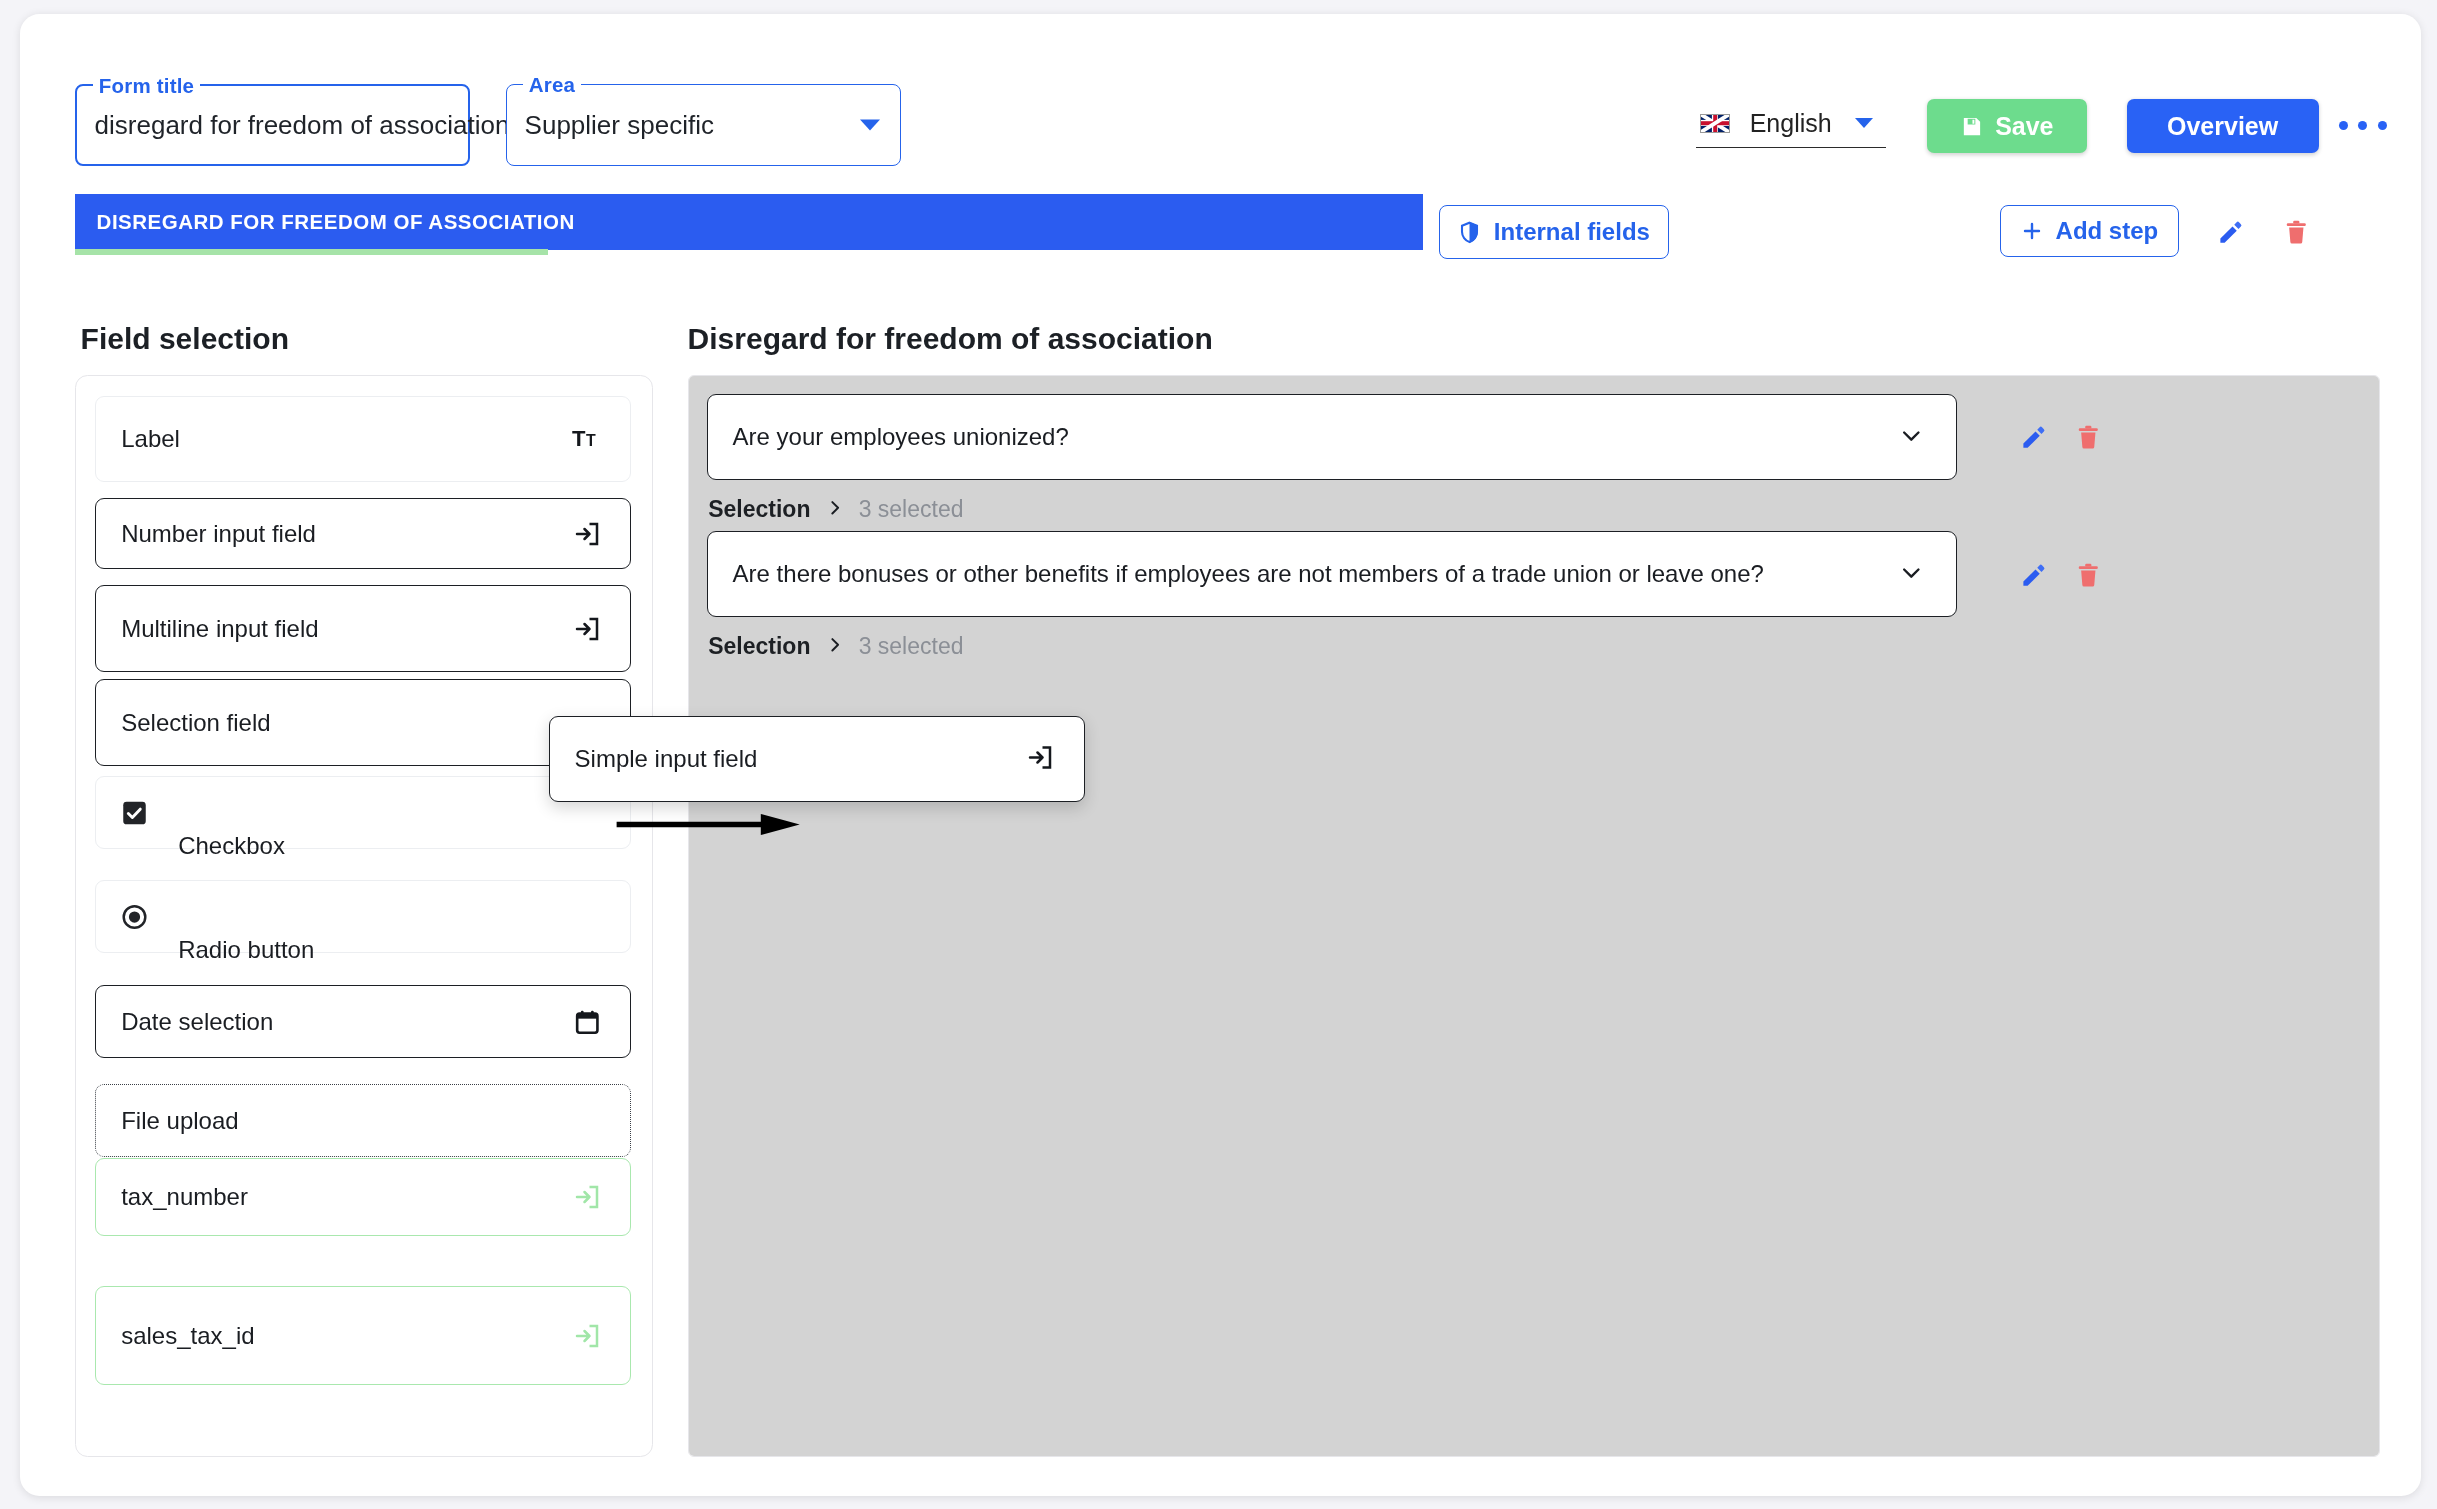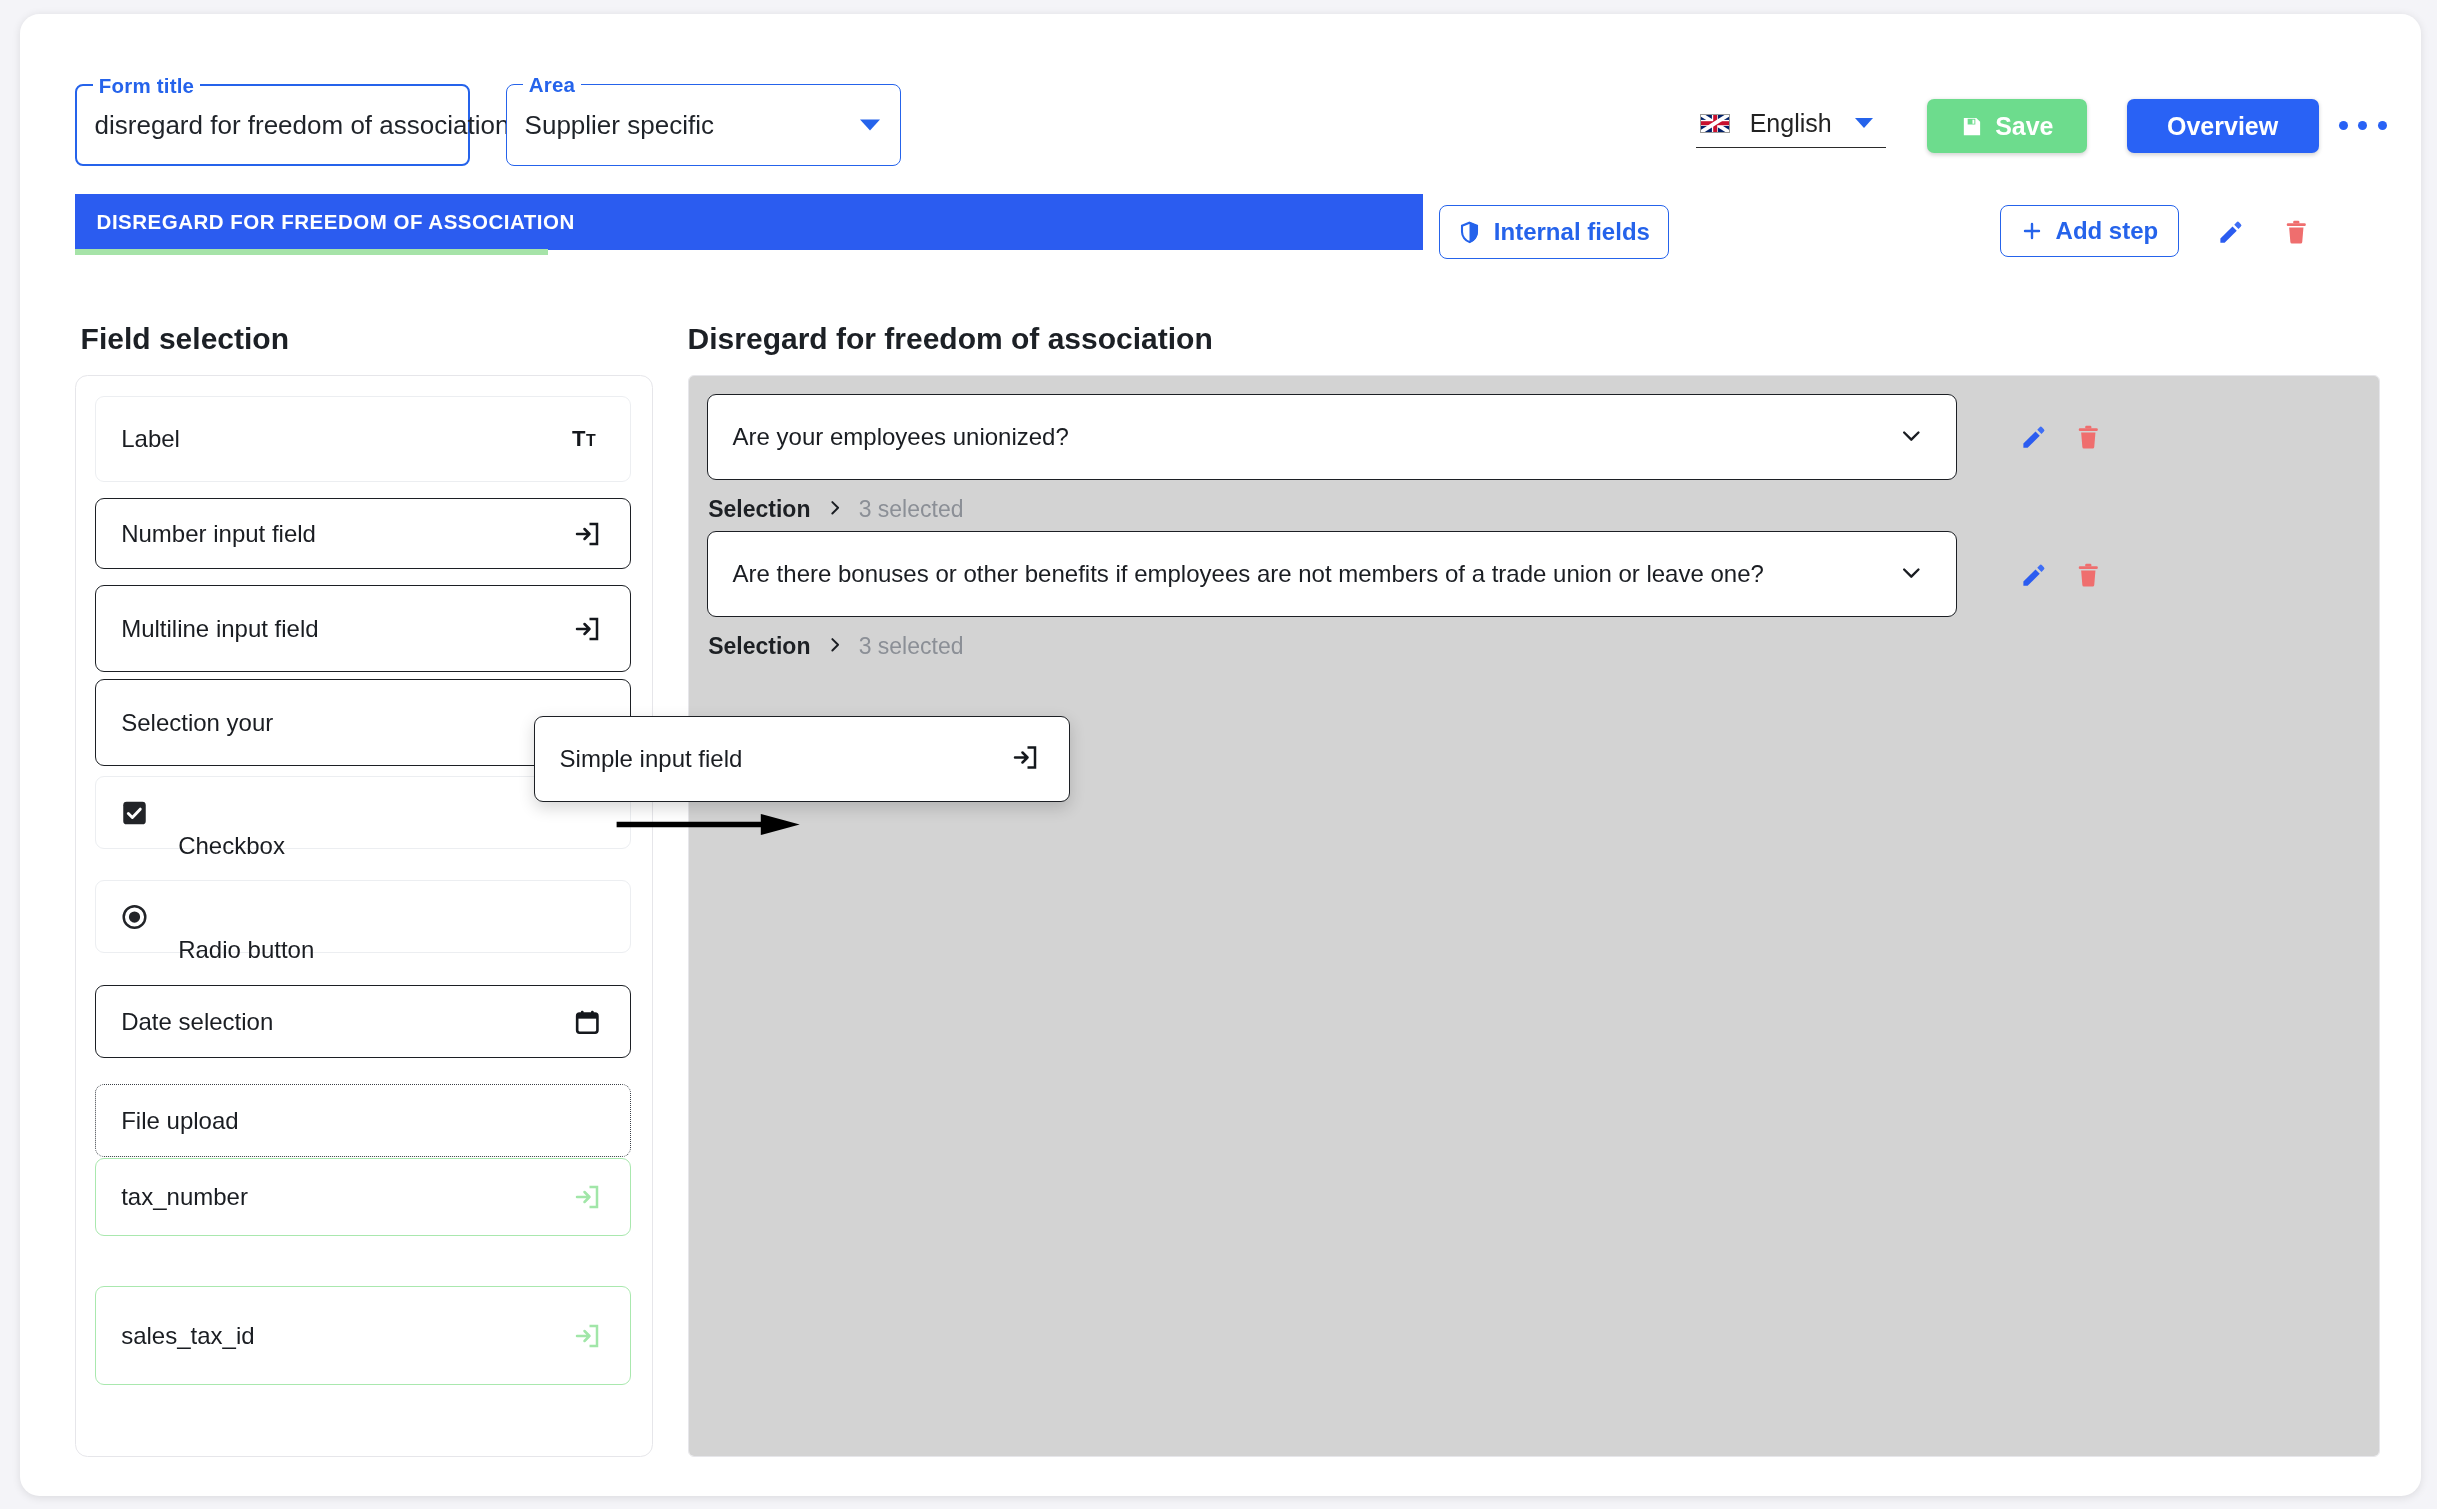--- a/index.html
+++ b/index.html
@@ -261,21 +261,21 @@
     display: flex; align-items: center; gap: 14.3px;
     font-size: 23px;
   }
   .q-meta .m-key { color: #1d2024; font-weight: 700; }
   .q-meta .m-val { color: #8b8f96; }
   .q-actions { position: absolute; display: flex; align-items: center; gap: 25px; }
 
   
   .drag-ghost {
     position: absolute;
-    left: 514px; top: 702px;
+    left: 529px; top: 702px;
     width: 536px; height: 86px;
     background: #fff;
     border: 1.8px solid #1c1f24;
     border-radius: 9px;
     box-shadow: 0 5.4px 16px rgba(0,0,0,.16);
     z-index: 40;
   }
   .drag-ghost .g-label {
     position: absolute; left: 25px; top: 50%;
     transform: translateY(-50%);
@@ -403,21 +403,21 @@
       <span class="fc-label">Multiline input field</span>
       <span class="fc-icon">
         <svg width="30" height="30" viewBox="0 0 24 24">
             <path fill="none" stroke="#15181d" stroke-width="2" d="M14 4h6v16h-6"></path>
             <path fill="none" stroke="#15181d" stroke-width="2" stroke-linecap="round" stroke-linejoin="round" d="M4 12h10m-4-4l4 4-4 4"></path>
           </svg>
       </span>
     </div>
 
     <div class="field-card bd-dark" style="top:303px;height:87px">
-      <span class="fc-label">Selection your</span>
+      <span class="fc-label">Selection field</span>
     </div>
 
     <div class="field-card bd-light" style="top:400px;height:73px">
       <span class="fc-lead">
         <svg width="27" height="27" viewBox="0 0 24 24">
             <rect x="2" y="2" width="20" height="20" rx="3" fill="#222428"></rect>
             <path fill="none" stroke="#fff" stroke-width="2.6" stroke-linecap="round" stroke-linejoin="round" d="M6.5 12.4l3.6 3.6 7-7.4"></path>
           </svg>
       </span>
       <span class="fc-label indented">Checkbox</span>

